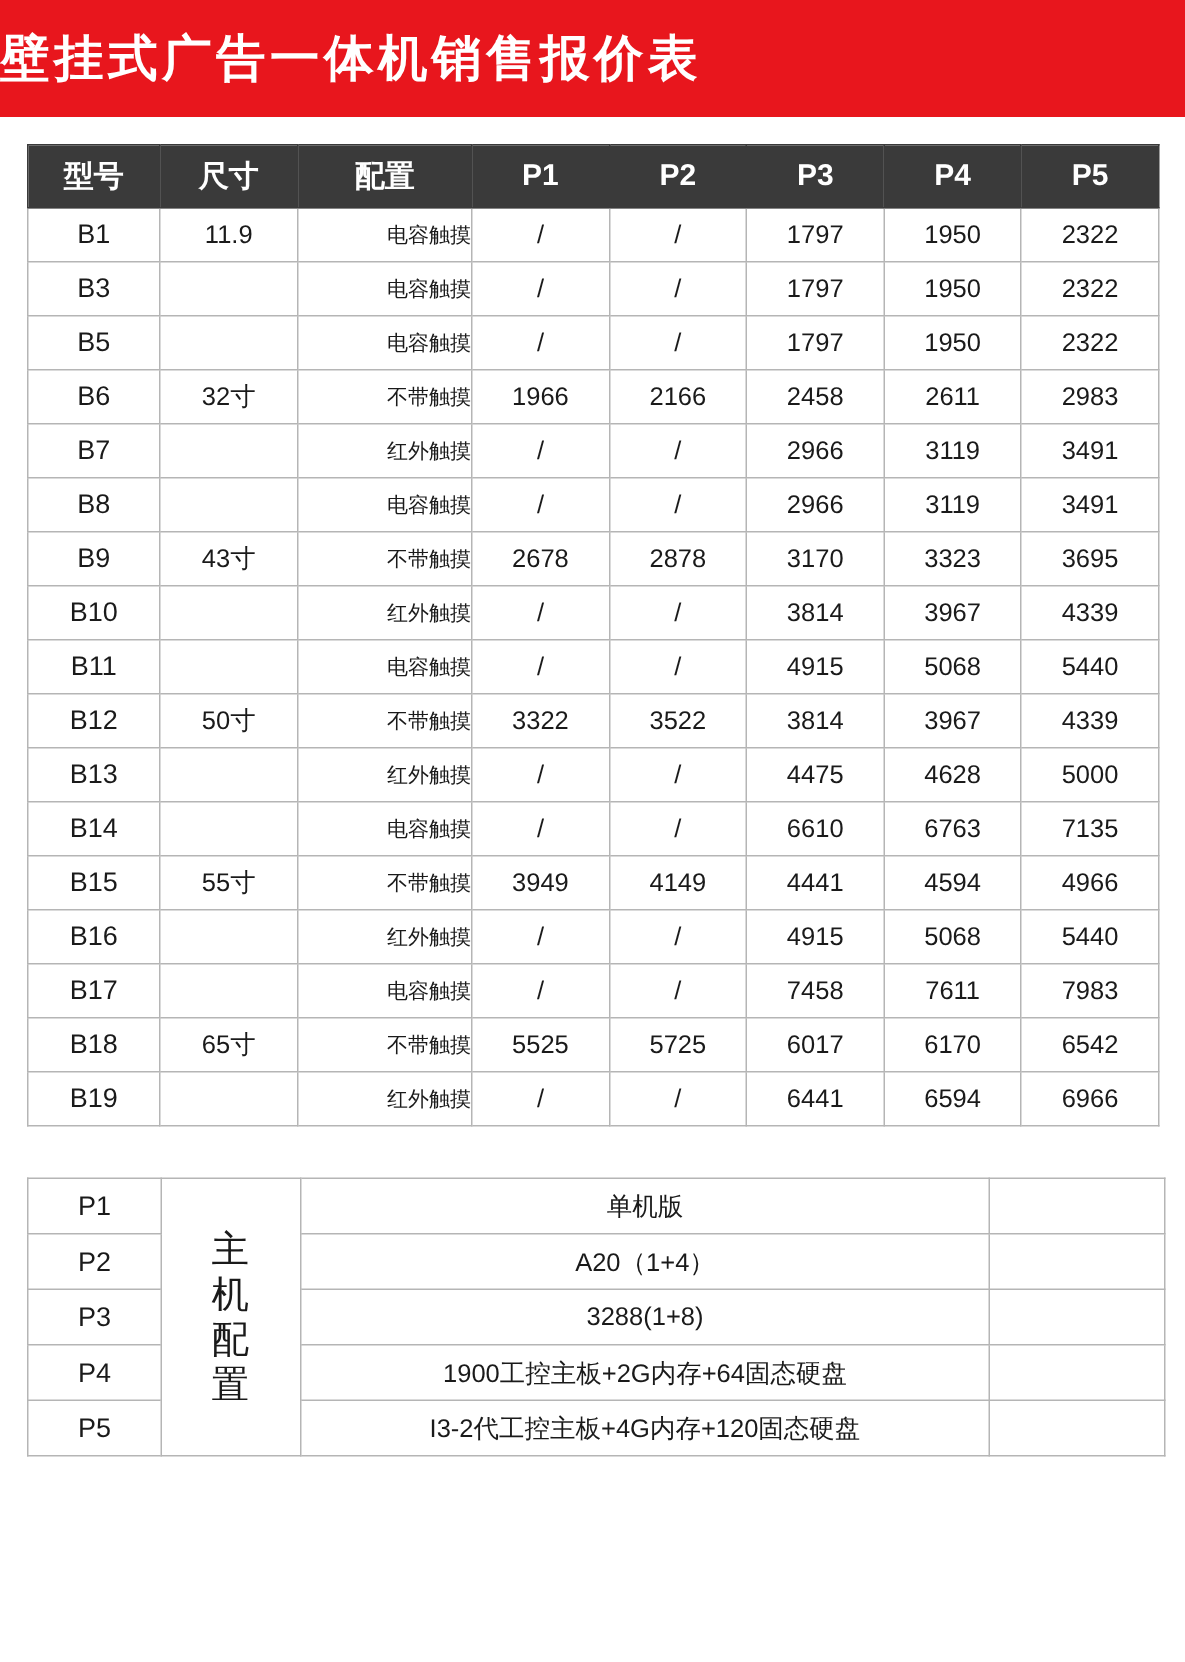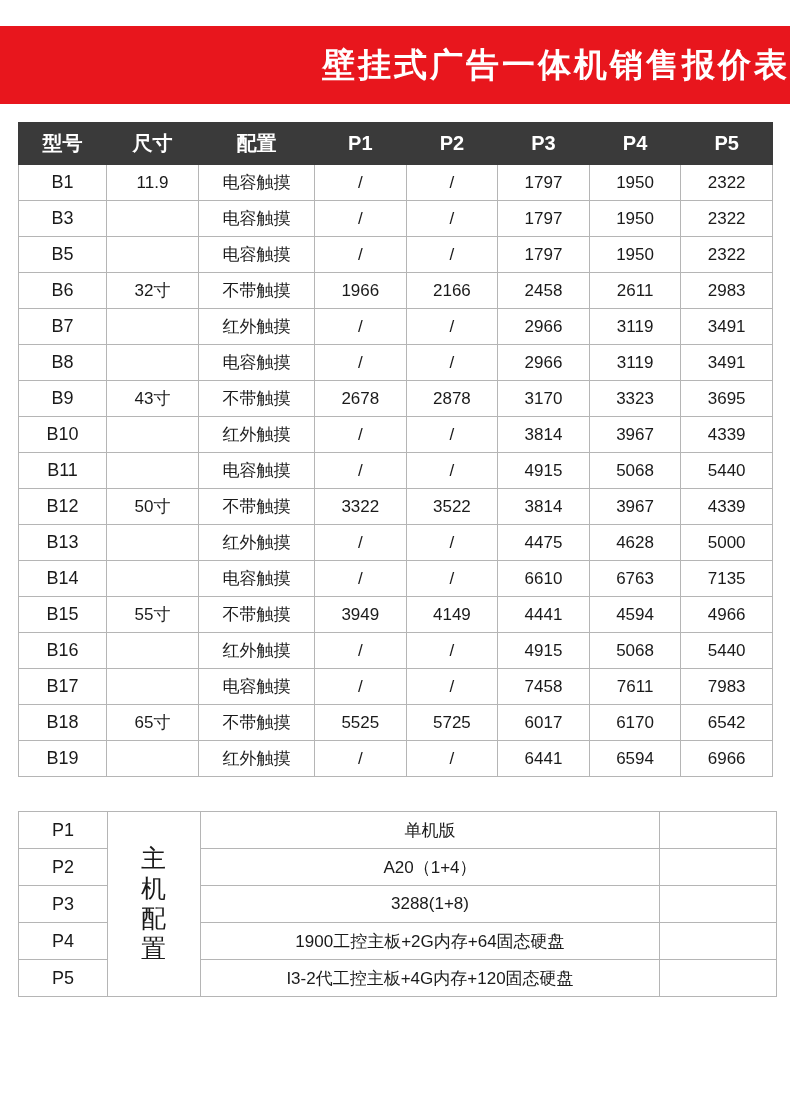--- a/index.html
+++ b/index.html
@@ -19,22 +19,21 @@
     height: 1108px;
     position: relative;
     overflow: hidden;
   }
   
   .banner {
     background: #e8161d;
     height: 78px;
     display: flex;
     align-items: center;
-    justify-content: flex-end;
-    margin-top: 26px;
+    justify-content: flex-start;
   }
   .banner-title {
     color: #ffffff;
     font-size: 33px;
     font-weight: bold;
     letter-spacing: 3px;
     font-family: "DejaVu Sans", "Liberation Sans", sans-serif;
   }
   
   .table-wrap {
@@ -62,21 +61,22 @@
     height: 41px;
     border: 1px solid #3a3a3a;
   }
   table.price td.model {
     font-size: 18px;
   }
   table.price td.size {
     font-size: 17px;
   }
   table.price td.cfg {
-    font-size: 17px;
+    font-size: 14px;
+    text-align: right;
   }
   table.price td.num {
     font-size: 17px;
   }
   col.c-model { width: 88px; }
   col.c-size  { width: 92px; }
   col.c-cfg   { width: 116px; }
   col.c-p     { width: 91.6px; }
 
   

